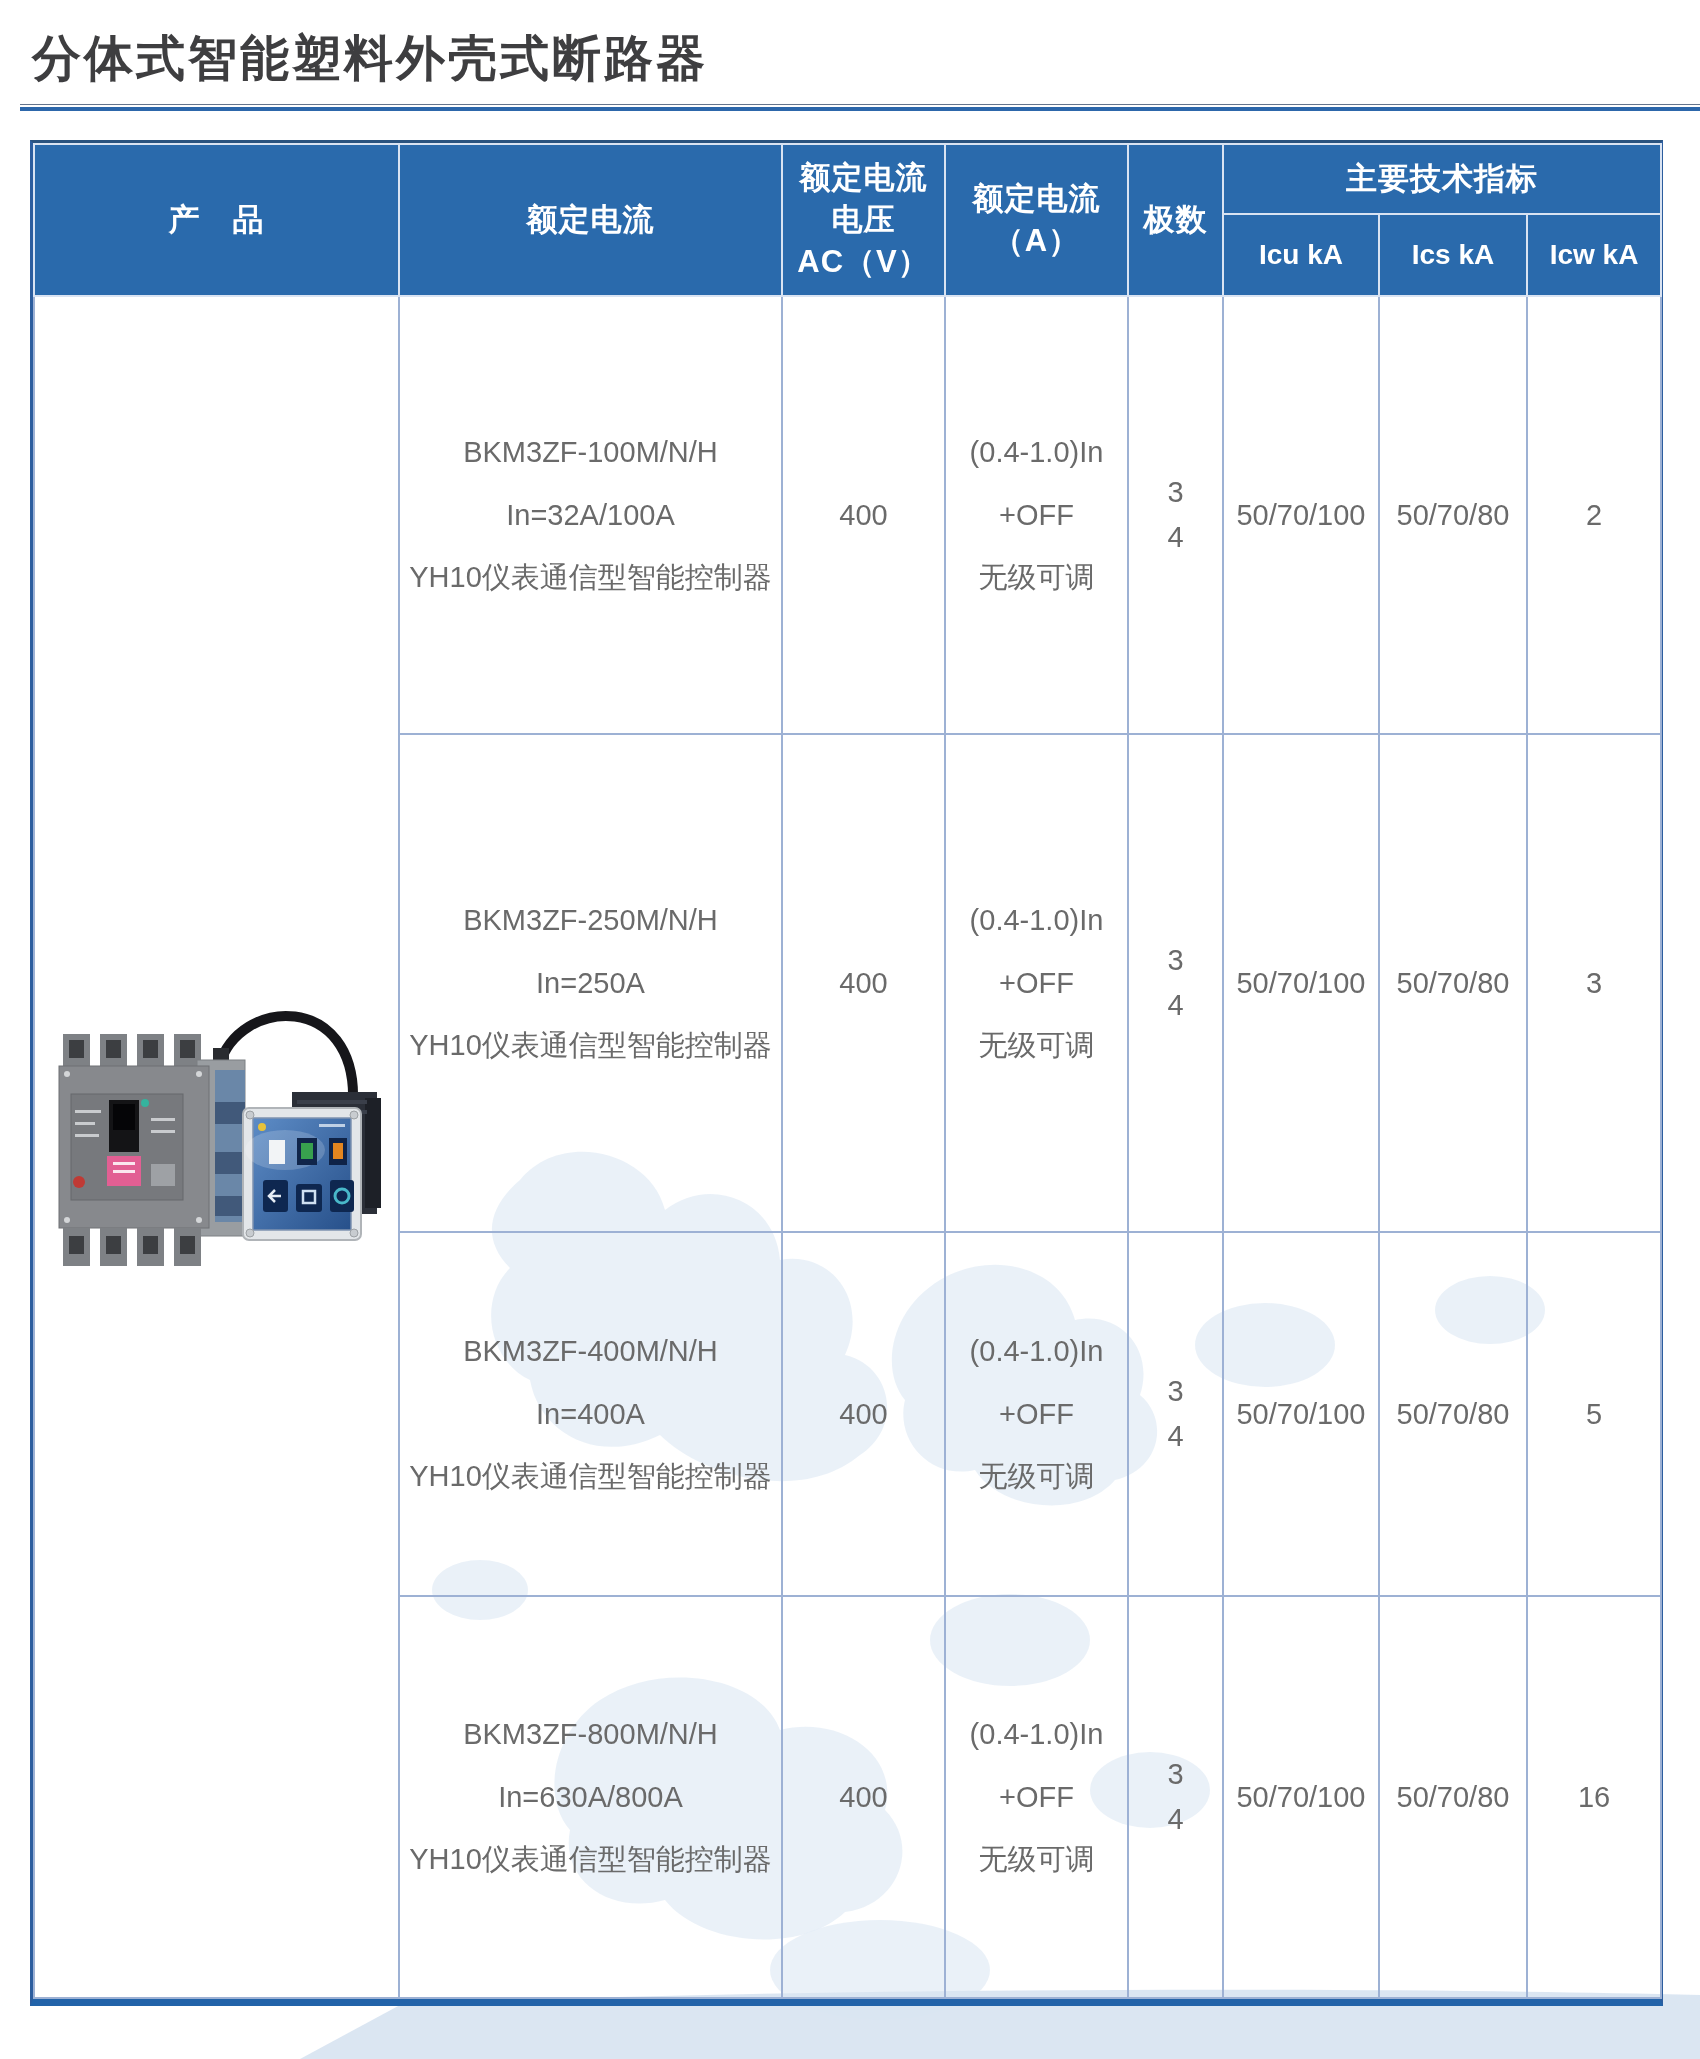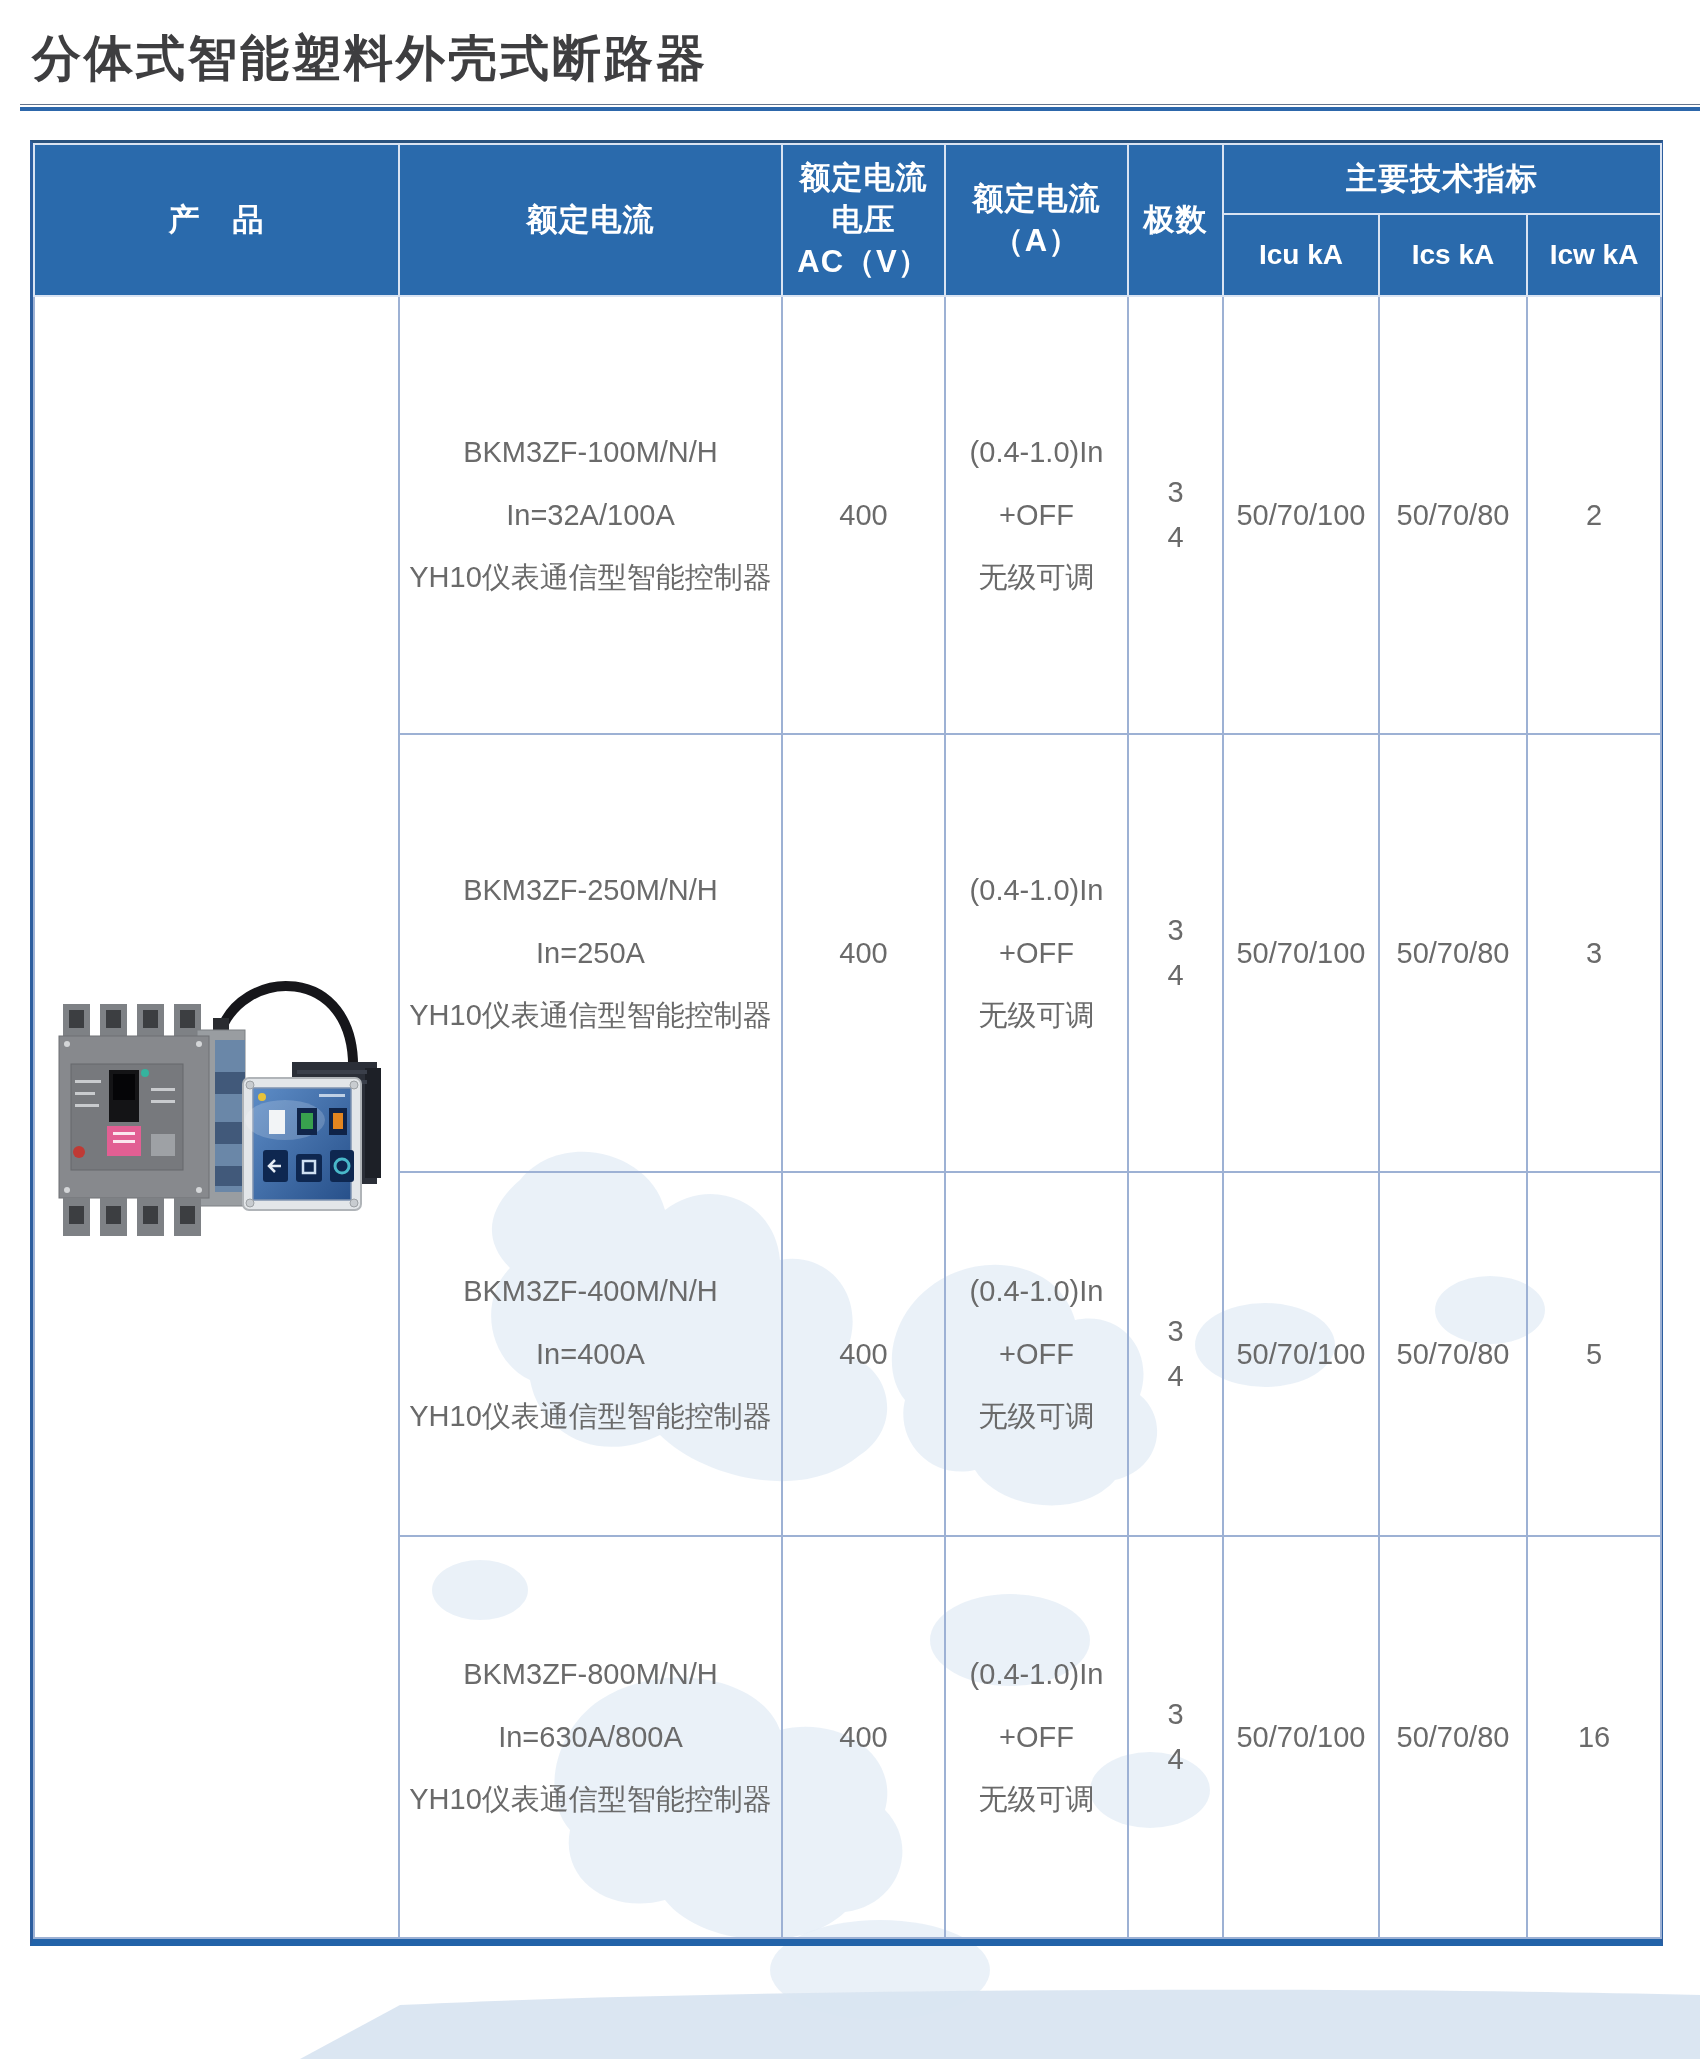--- a/index.html
+++ b/index.html
@@ -36,21 +36,21 @@
     font-size:31px;border:2px solid #d9e3f2;letter-spacing:1px;
   }
   .spec th.lat{font-size:28px;letter-spacing:0;}
   .spec td{
     border:2px solid #9db1d4;color:#6a6a6a;font-size:29px;
     background:transparent;
   }
   .r-h1{height:70px}
   .r-h2{height:82px}
   .r-b1{height:438px}
-  .r-b2{height:438px}
+  .r-b2{height:498px}
   .r-b3{height:364px}
   .r-b4{height:402px}
   .hdr-lines .ln{display:block;line-height:1.35;}
   .cell-lines .ln{display:block;line-height:2.15;}
   .poles .ln{display:block;line-height:1.55;}
   .product-cell{padding:0;}
   .photo-box{display:flex;align-items:center;justify-content:center;width:100%;height:100%;}
 </style>
 </head>
 <body>

